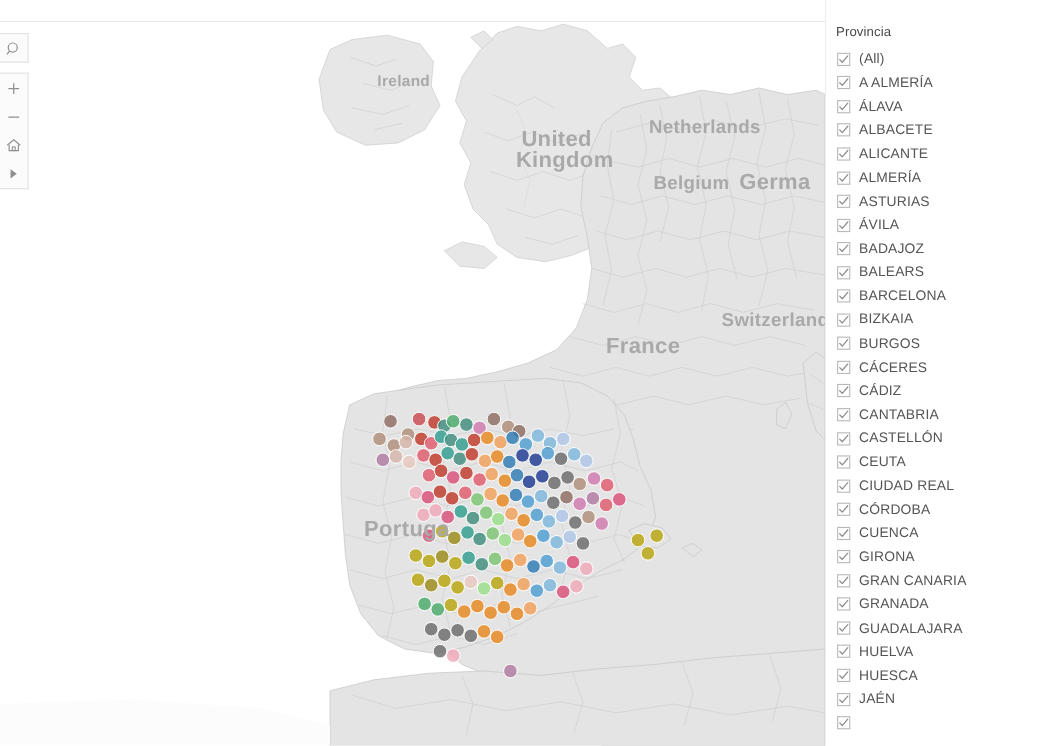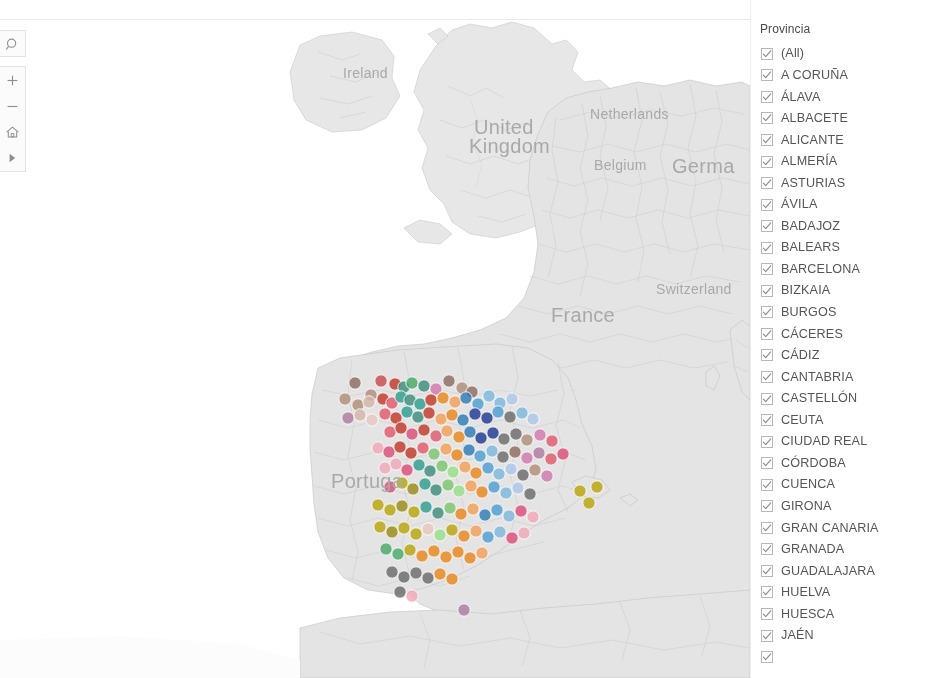--- a/index.html
+++ b/index.html
@@ -20,25 +20,25 @@
   #map-top-rule{
     position:absolute;left:0;top:19px;width:750px;height:1px;
     background:#e9e9e9;
   }
   #map-svg{position:absolute;left:0;top:0;width:750px;height:678px;display:block;}
 
   
   .geo-label{
     position:absolute;color:#a9a9a9;white-space:nowrap;
     font-family:"Liberation Sans","DejaVu Sans",sans-serif;
-    font-weight:400;letter-spacing:.3px;user-select:none;
+    font-weight:700;letter-spacing:.3px;user-select:none;
   }
   .geo-label.big{font-size:20px;margin-top:22px;}
   .geo-label.mid{font-size:14px;}
-  .geo-label.sm{font-size:14px;}
+  .geo-label.sm{font-size:17px;}
 
   
   #map-toolbar{position:absolute;left:0;top:30px;width:26px;z-index:40;}
   .tb-group{
     background:#fbfbfb;border:1px solid #e2e2e2;border-left:none;
     box-sizing:border-box;width:26px;
   }
   #tb-search{height:27px;margin-bottom:9px;}
   #tb-zoom{height:0;}
   .tb-btn{
@@ -380,21 +380,21 @@
             </svg>
           </span>
           <span class="fl-label">(All)</span>
         </div>
         <div class="fl-row">
           <span class="cb">
             <svg width="10" height="10" viewBox="0 0 10 10">
               <path d="M1.4,5.2 L3.7,7.6 L8.7,1.8" fill="none" stroke="#8d8d8d" stroke-width="1.15" stroke-linecap="round" stroke-linejoin="round"></path>
             </svg>
           </span>
-          <span class="fl-label">A CORUÑA</span>
+          <span class="fl-label">A ALMERÍA</span>
         </div>
         <div class="fl-row">
           <span class="cb">
             <svg width="10" height="10" viewBox="0 0 10 10">
               <path d="M1.4,5.2 L3.7,7.6 L8.7,1.8" fill="none" stroke="#8d8d8d" stroke-width="1.15" stroke-linecap="round" stroke-linejoin="round"></path>
             </svg>
           </span>
           <span class="fl-label">ÁLAVA</span>
         </div>
         <div class="fl-row">

